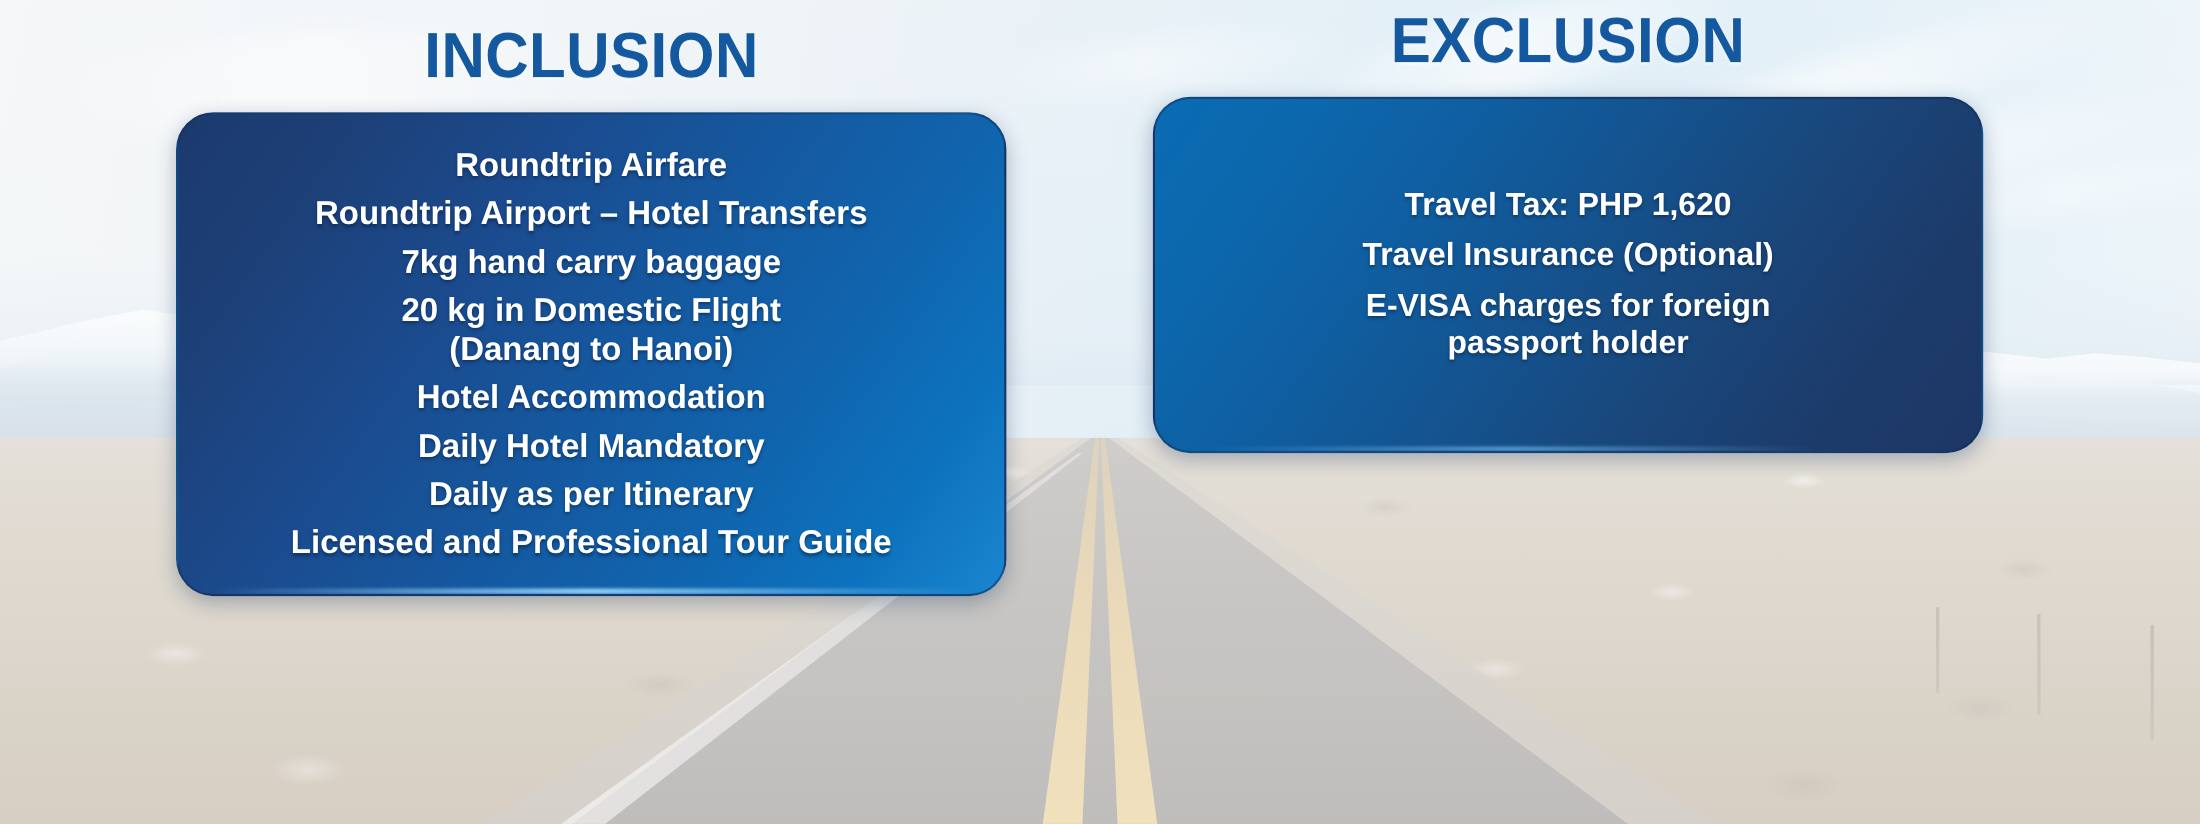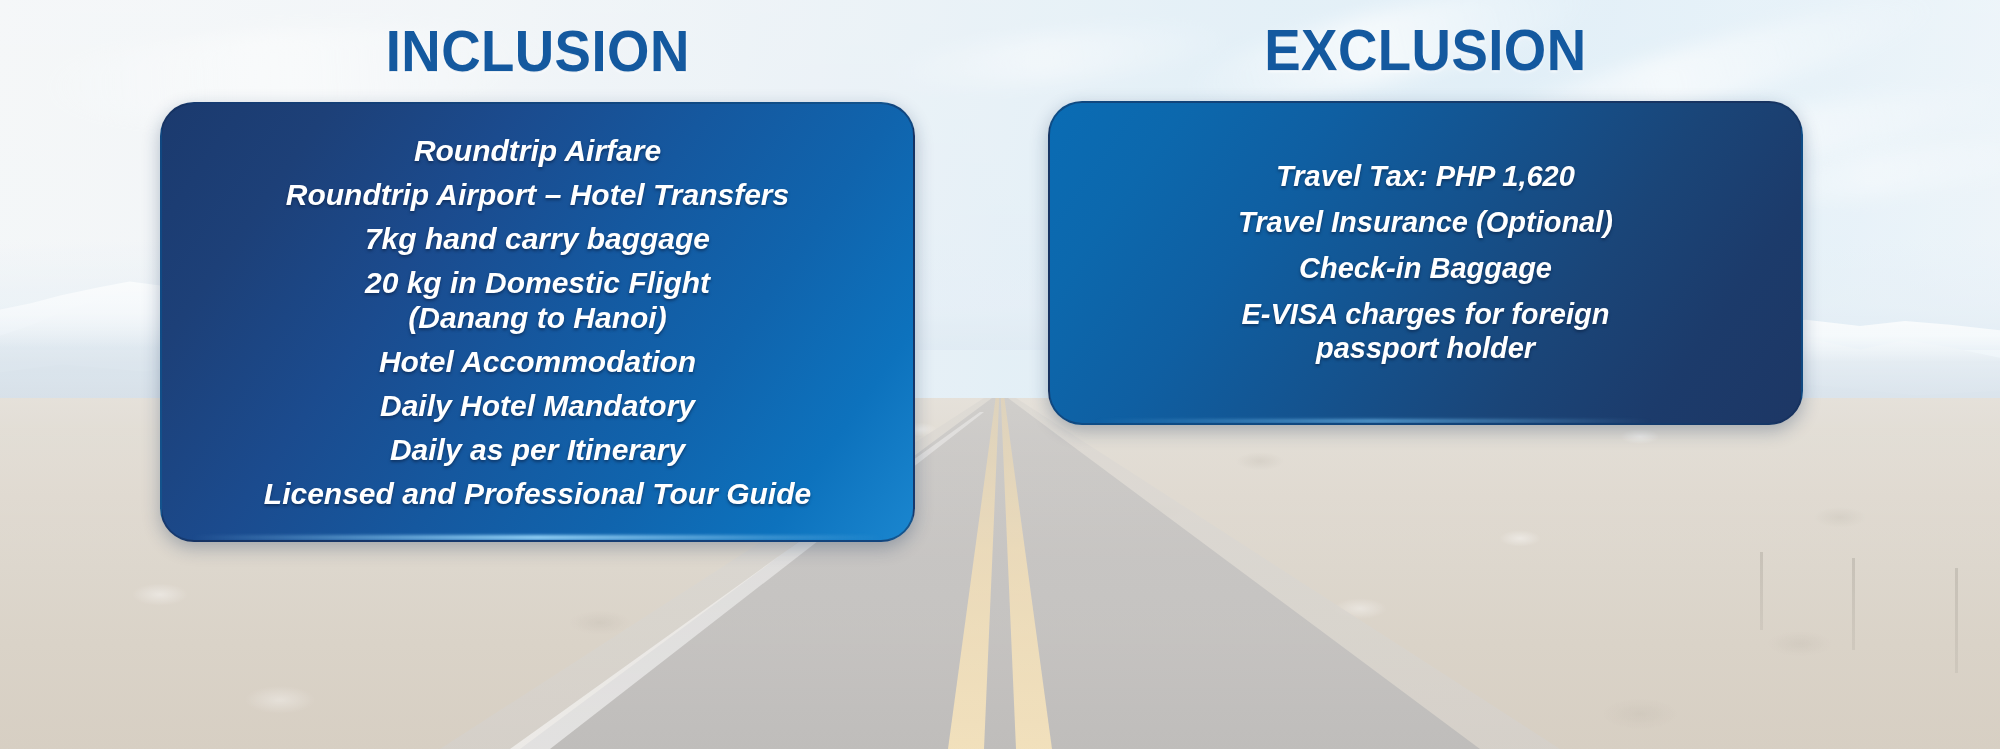--- a/index.html
+++ b/index.html
@@ -175,42 +175,41 @@
   }
 
   
   .content { position:absolute; inset:0; }
 
   .col {
     position:absolute;
     display:flex; flex-direction:column; align-items:center;
   }
   .col-left  { left:160px;  top:22px; width:755px; }
-  .col-right { left:1048px; top:21px; width:755px; }
+  .col-right { left:1048px; top:8px; width:755px; }
 
   .heading {
     font-size:58px;
     font-weight:bold;
     letter-spacing:.5px;
     color:#14599f;
     text-shadow:0 2px 3px rgba(255,255,255,.75), 0 1px 0 rgba(0,60,120,.25);
     line-height:1;
     margin-bottom:22px;
     transform:scaleX(.94);
   }
 
   .card {
     position:relative;
     width:755px;
     border-radius:34px;
     box-shadow:0 6px 18px rgba(20,50,90,.30);
     overflow:hidden;
     display:flex; flex-direction:column; justify-content:center;
     padding:26px 0;
-    font-style:italic;
   }
   .card-inclusion {
     height:440px;
     background:linear-gradient(125deg,
       #1b3a6e 0%,
       #1d4078 16%,
       #1b4b8e 34%,
       #15589f 52%,
       #1064ad 70%,
       #0d72bd 86%,
@@ -312,20 +311,19 @@
     </div>
   </div>
 
   <div class="col col-right">
     <div class="heading">EXCLUSION</div>
 
     <div class="card card-exclusion">
       <ul class="list list-exclusion">
         <li class="item">Travel Tax: PHP 1,620</li>
         <li class="item">Travel Insurance (Optional)</li>
-        <li class="item">Check-in Baggage</li>
         <li class="item">E-VISA charges for foreign
 passport holder</li>
       </ul>
     </div>
   </div>
 
 </div>
 
 </body></html>

